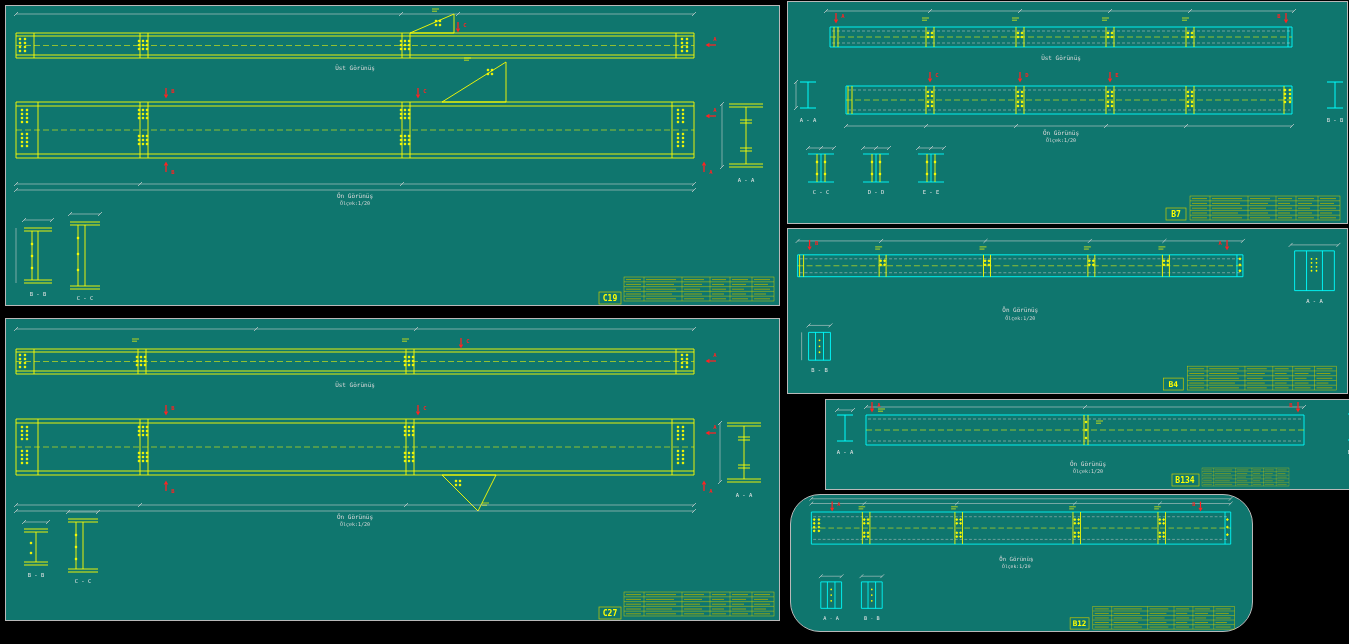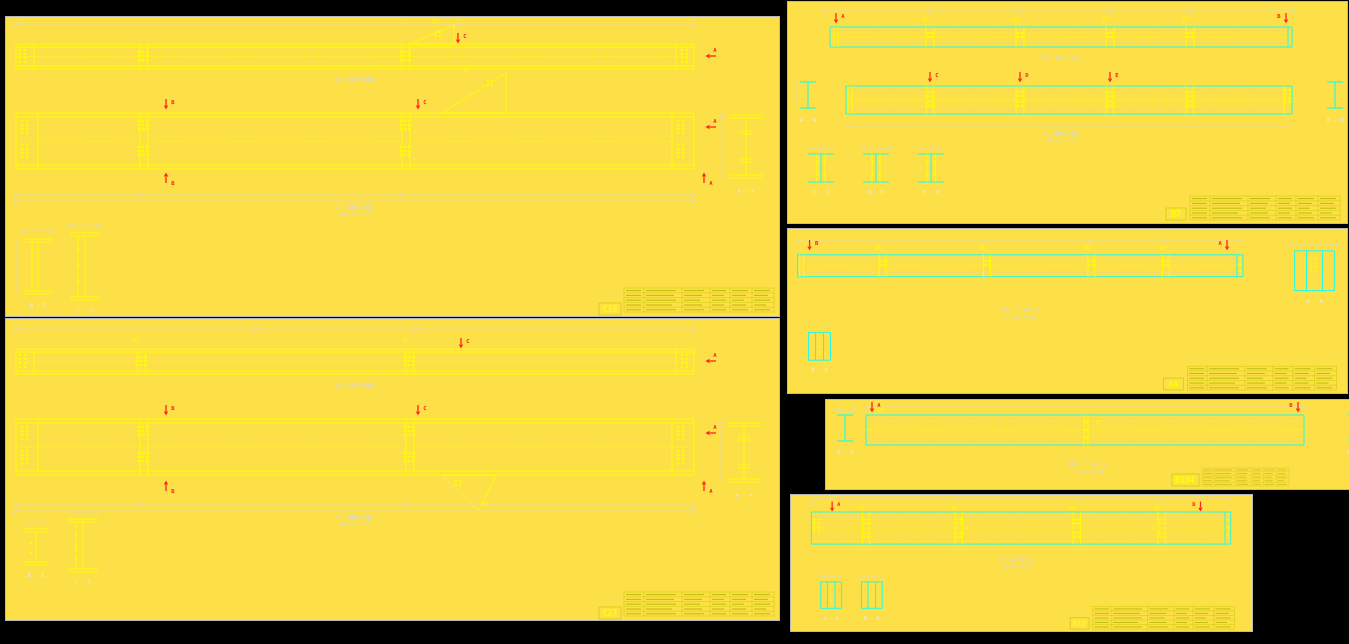--- a/index.html
+++ b/index.html
@@ -1,18 +1,18 @@
 <!DOCTYPE html>
 <html><head>
 <meta charset="utf-8">
 <style>
   html,body{margin:0;padding:0;background:#000;}
   #canvas{position:relative;width:1349px;height:644px;background:#000;overflow:hidden;
           font-family:"DejaVu Sans Mono","Liberation Mono",monospace;}
-  .panel{position:absolute;border:1px solid #b9b9b9;background:#fde047;box-sizing:border-box;}
+  .panel{position:absolute;border:1px solid #b9b9b9;background:#0f766e;box-sizing:border-box;}
   .panel svg{display:block;width:100%;height:100%;}
   .y{stroke:#ffff00;fill:none;stroke-width:0.9;}
   .c{stroke:#00ffff;fill:none;stroke-width:0.9;}
   .w{stroke:#d8d8d8;fill:none;stroke-width:0.55;}
   .ycl{stroke:#ffff00;stroke-dasharray:6 3;stroke-width:0.55;fill:none;}
   .dsh{stroke:#cfcfcf;stroke-dasharray:3 2;stroke-width:0.5;fill:none;}
   text{stroke:none;}
   .cap{fill:#d9d9d9;font-size:6px;text-anchor:middle;}
   .cap2{fill:#d9d9d9;font-size:5px;text-anchor:middle;}
   .slab{fill:#e8e8e8;font-size:5.5px;text-anchor:middle;}
@@ -68,21 +68,21 @@
           <path d="M-8,0 H8 M0,0 V26 M-8,26 H8"></path>
         </g>
     <g id="tb" stroke="#caca00" stroke-width="0.5" fill="none">
       <rect x="0" y="0" width="150" height="24"></rect>
       <path d="M0,4.8 H150 M0,9.6 H150 M0,14.4 H150 M0,19.2 H150 M20,0 V24 M58,0 V24 M86,0 V24 M106,0 V24 M128,0 V24"></path>
       <path d="M2,2.6 h15 M22,2.6 h30 M60,2.6 h20 M88,2.6 h14 M108,2.6 h16 M130,2.6 h16 M2,7.4 h15 M22,7.4 h28 M60,7.4 h18 M88,7.4 h12 M108,7.4 h14 M130,7.4 h14 M2,12.2 h15 M22,12.2 h30 M60,12.2 h16 M88,12.2 h14 M108,12.2 h12 M130,12.2 h16 M2,17 h15 M22,17 h26 M60,17 h18 M88,17 h12 M108,17 h14 M130,17 h12 M2,21.8 h15 M22,21.8 h30 M60,21.8 h20 M88,21.8 h14 M108,21.8 h16 M130,21.8 h16" stroke="#b0b000" stroke-width="0.8"></path>
     </g>
   </defs>
 </svg>
 
-<div class="panel" style="left:5px;top:16px;width:775px;height:301px;">
+<div class="panel" style="left:5px;top:5px;width:775px;height:301px;">
 <svg viewBox="0 0 773 299">
   <g class="w">
     <path d="M10,8 H688"></path>
           <use href="#tick" x="10" y="8"></use>
           <use href="#tick" x="395" y="8"></use>
           <use href="#tick" x="452" y="8"></use>
           <use href="#tick" x="688" y="8"></use>
   </g>
   <g class="y">
     <path d="M10,27 H688 M10,30 H688 M10,49 H688 M10,52 H688 M10,27 V52 M688,27 V52 M28,27 V52 M670,27 V52 M134,27 V52 M142,27 V52 M396,27 V52 M404,27 V52"></path>
@@ -580,21 +580,21 @@
   <text class="slab" x="530" y="54">B - B</text>
 
   <g transform="translate(376,68) scale(0.58,0.75)">
           <use href="#tb"></use>
         </g>
   <rect class="pidbox" x="346" y="74" width="27" height="12"></rect>
   <text class="pid" x="359" y="83">B134</text>
 </svg>
 </div>
 
-<div class="panel" style="left:790px;top:494px;width:463px;height:138px;">
+<div class="panel" style="left:790px;top:494px;width:463px;height:138px;border-radius:30px;">
 <svg viewBox="0 0 461 144">
   <g class="w">
     <path d="M8,4 H452 M8,9 H452"></path>
     <use href="#tick" x="8" y="4"></use>
           <use href="#tick" x="452" y="4"></use>
     <use href="#tick" x="8" y="9"></use>
           <use href="#tick" x="64" y="9"></use>
           <use href="#tick" x="162" y="9"></use>
           <use href="#tick" x="287" y="9"></use>
           <use href="#tick" x="377" y="9"></use>

